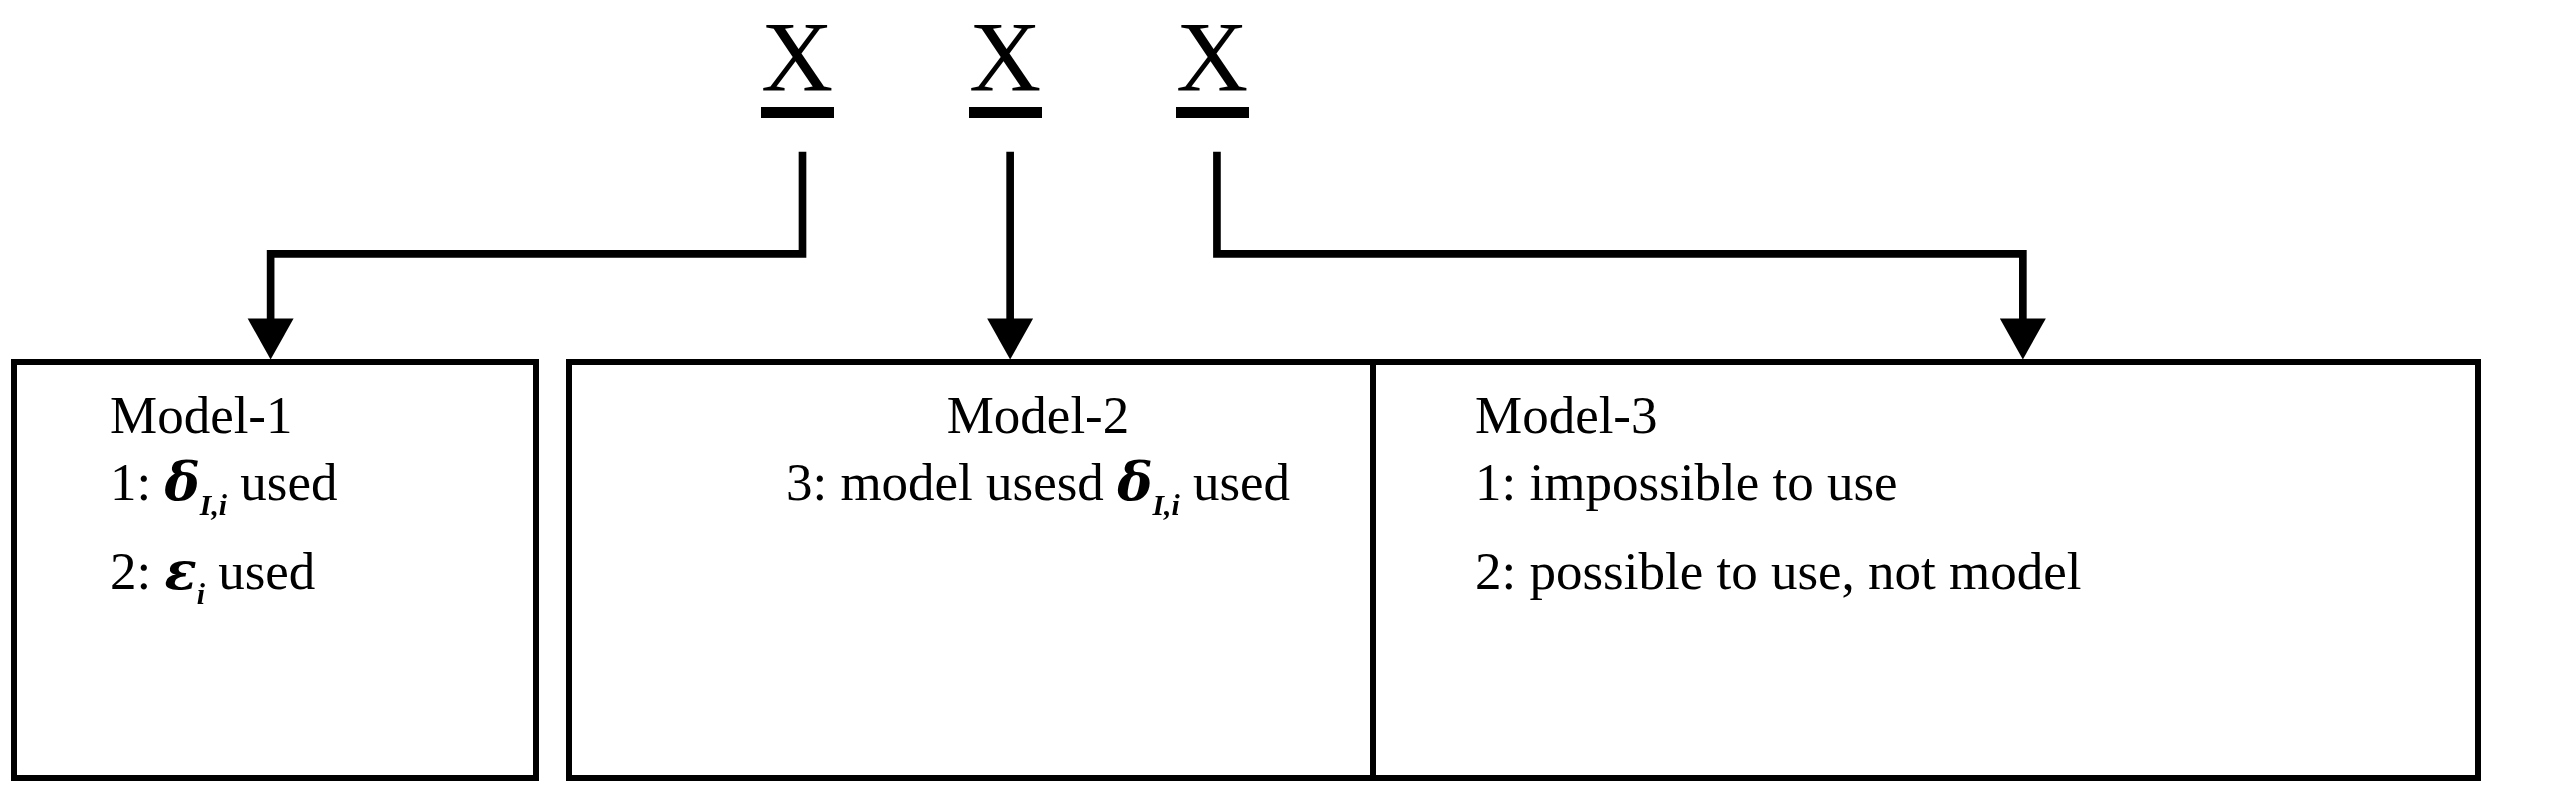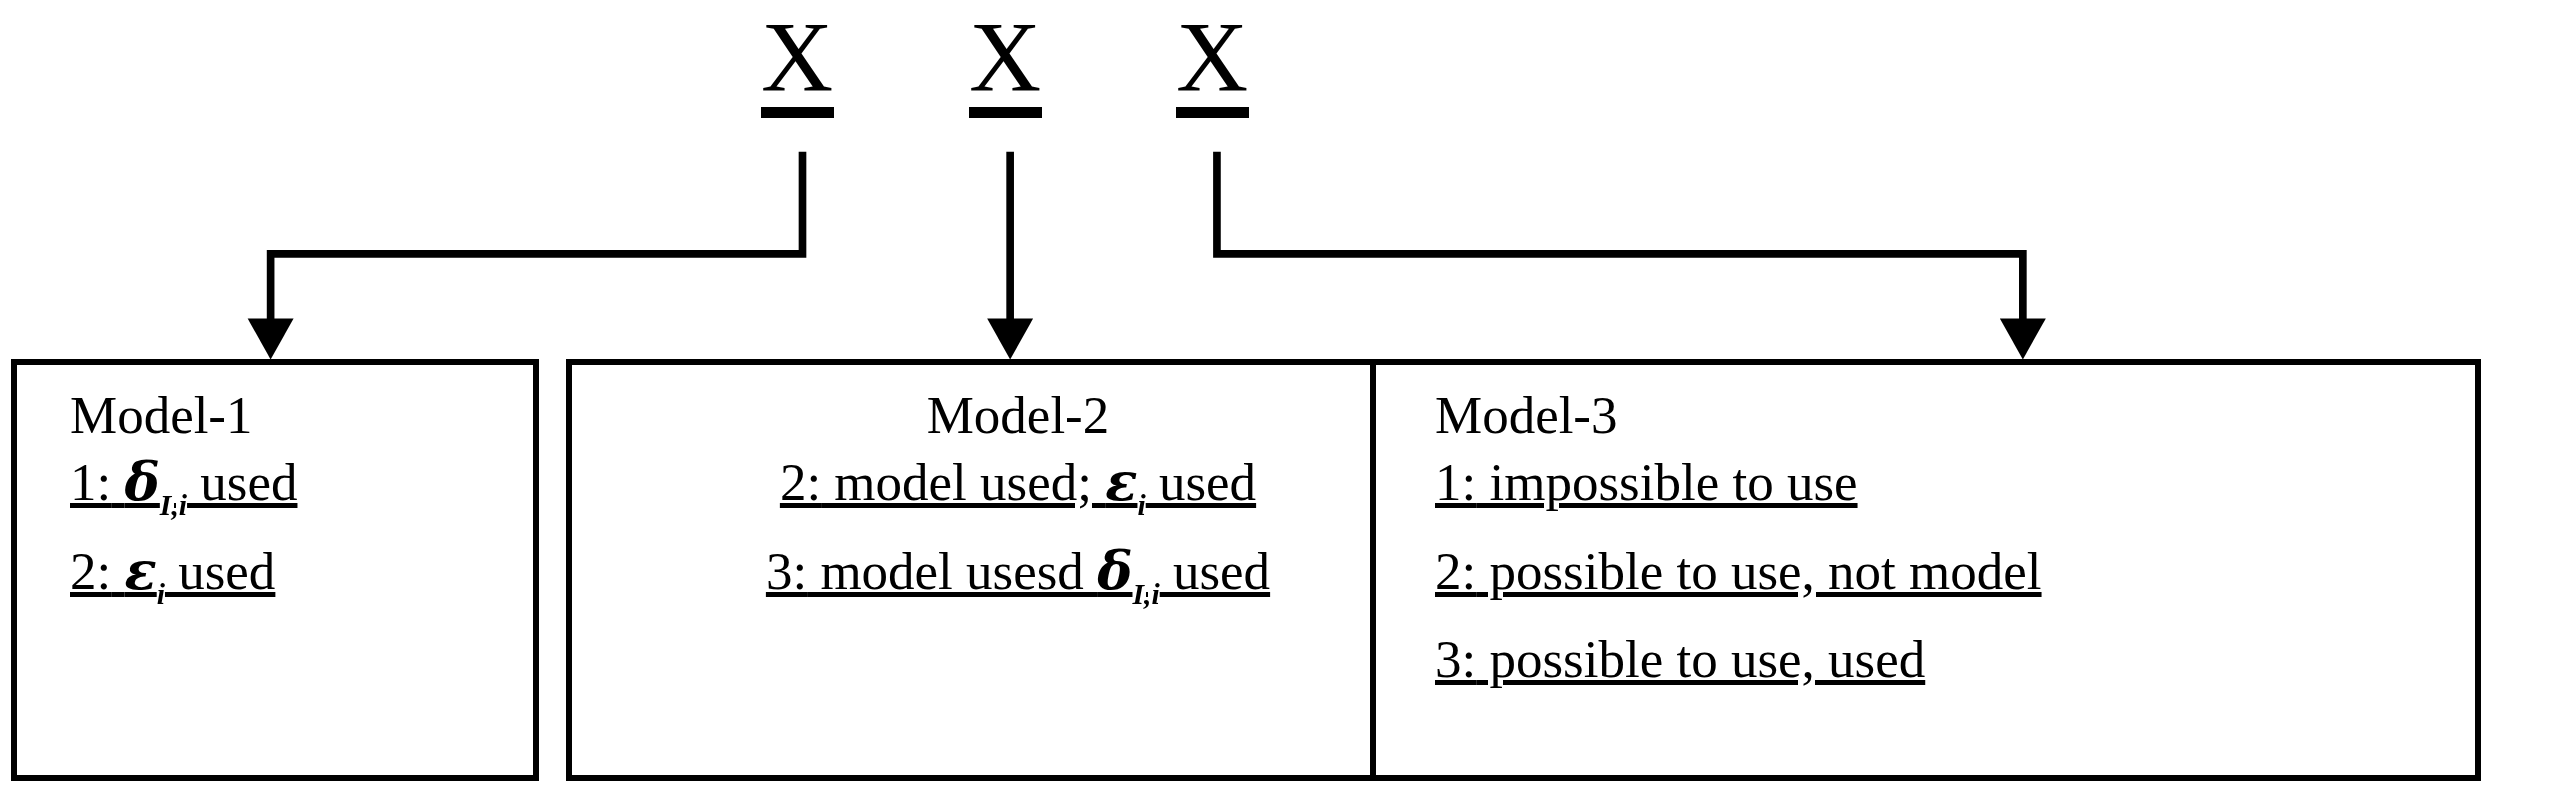--- a/index.html
+++ b/index.html
@@ -53,31 +53,31 @@
   
   .mbox {
     position: absolute;
     box-sizing: border-box;
     border: 6px solid #000000;
     background: #ffffff;
   }
   .mbox-inner {
     padding-left: 53px;
     padding-top: 19px;
+    margin-left: 40px;
   }
   .mtitle {
     font-size: 53px;
     line-height: 63px;
     white-space: nowrap;
   }
   .mline {
     font-size: 53px;
     line-height: 68px;
     white-space: nowrap;
-    text-decoration: underline;
   }
   .sym {
     font-style: italic;
     font-weight: 700;
     font-family: "DejaVu Serif", "Liberation Serif", serif;
   }
   .sub {
     font-style: italic;
     font-size: 0.56em;
     vertical-align: sub;
@@ -138,42 +138,36 @@
         <span class="sym">ε</span><span class="sub">i</span><span> used</span>
       </div>
     </div>
   </div>
 
   <div class="mbox" style="left:566px; top:359px; width:851px; height:422px;text-align:center;">
     <div class="mbox-inner">
       <div class="mtitle">Model-2</div>
 
 
-      <div class="mline">
-        <span>2:</span><span> model used; </span><span class="sym">ε</span><span class="sub">i</span><span> used</span>
-      </div>
 
       <div class="mline">
         <span>3:</span><span> model usesd </span><span class="sym">δ</span><span class="sub">I,i</span><span> used</span>
       </div>
     </div>
   </div>
 
   <div class="mbox" style="left:1370px; top:359px; width:1111px; height:422px;padding-left:6px;">
     <div class="mbox-inner">
       <div class="mtitle">Model-3</div>
 
       <div class="mline">
         <span>1:</span><span> impossible to use</span><span class="sym"></span><span class="sub"></span><span></span>
       </div>
 
       <div class="mline">
         <span>2:</span><span> possible to use, not model</span><span class="sym"></span><span class="sub"></span><span></span>
       </div>
 
-      <div class="mline">
-        <span>3:</span><span> possible to use, used</span><span class="sym"></span><span class="sub"></span><span></span>
-      </div>
     </div>
   </div>
 
 </div>
 
 
 </body></html>

